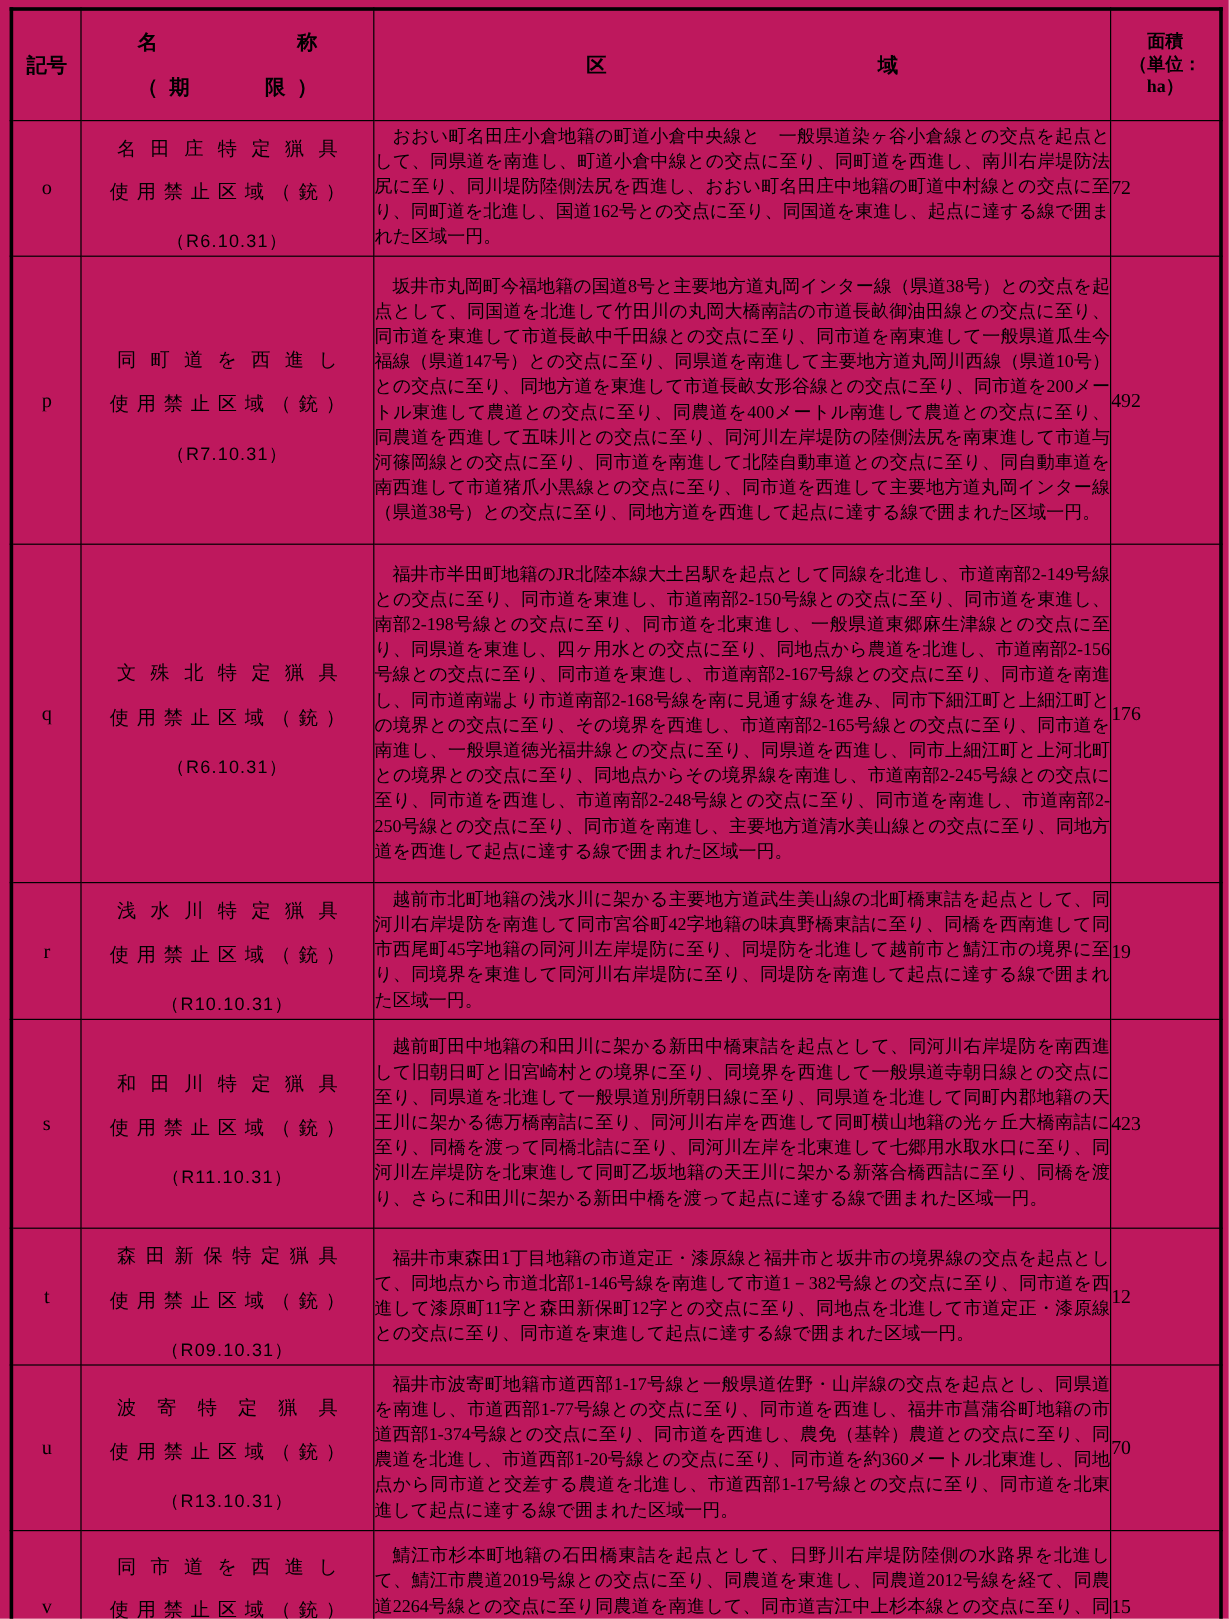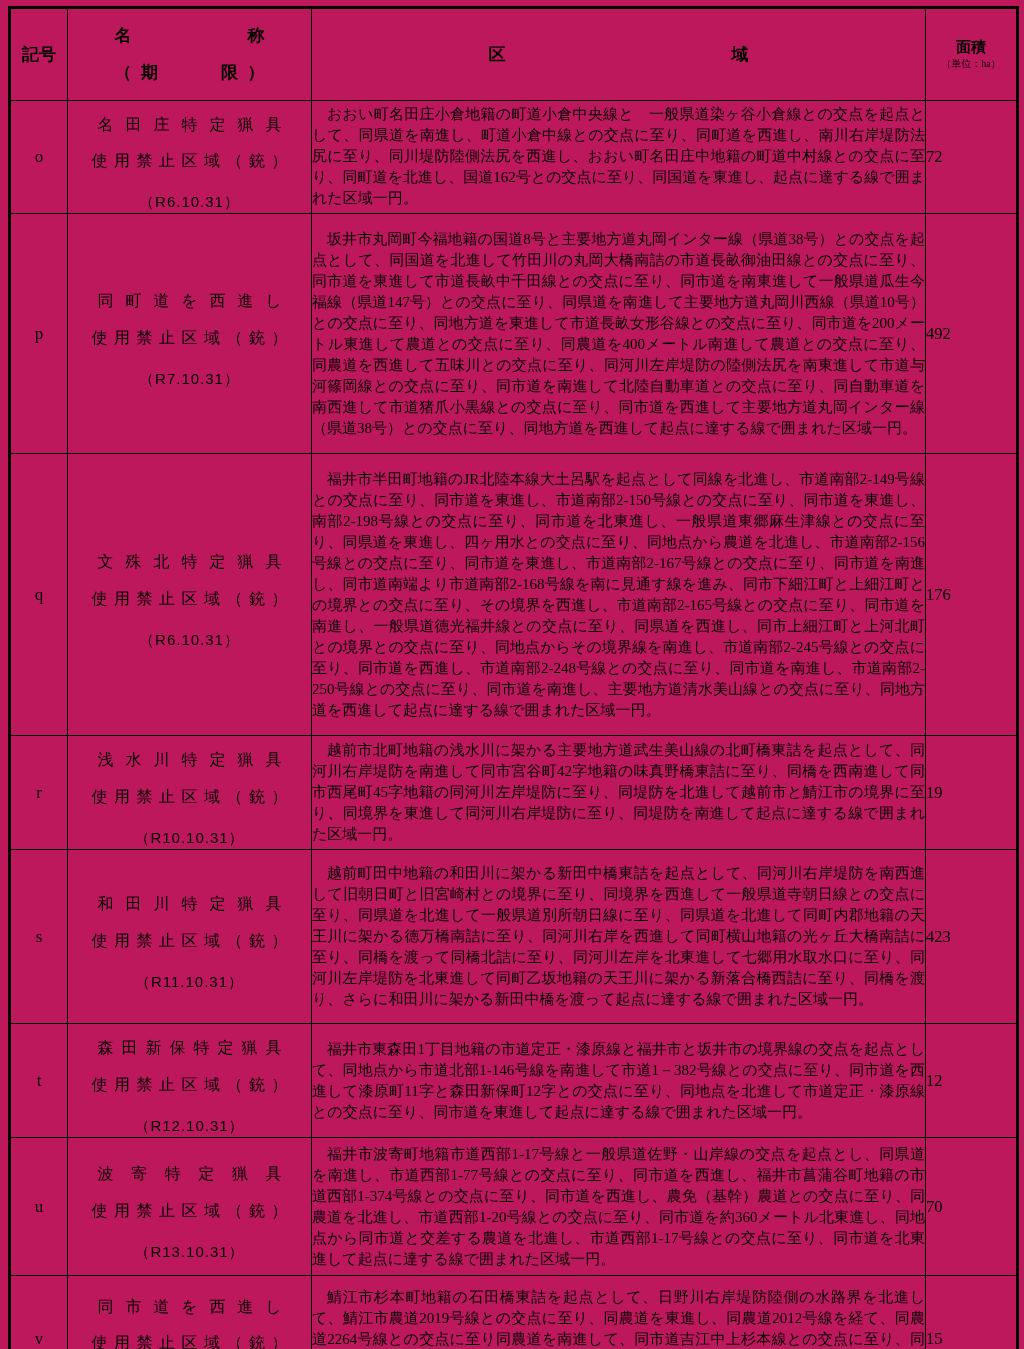--- a/index.html
+++ b/index.html
@@ -48,21 +48,21 @@
     text-align-last:justify;
   }
   .hdr-area{
     display:block;
     width:260px;
     margin:0 auto;
     text-align:justify;
     text-align-last:justify;
   }
   .hdr-size1{font-size:15px;display:block;}
-  .hdr-size2{font-size:10px;font-weight:normal;display:block;margin-top:1px;}
+  .hdr-size2{font-size:15px;font-weight:bold;display:block;margin-top:1px;}
 
   td.sym{
     text-align:center;
     vertical-align:middle;
     font-size:17px;
     font-family:"Liberation Serif","DejaVu Serif",serif;
   }
   td.name{
     vertical-align:middle;
     text-align:center;
@@ -195,21 +195,21 @@
             <p>越前町田中地籍の和田川に架かる新田中橋東詰を起点として、同河川右岸堤防を南西進して旧朝日町と旧宮崎村との境界に至り、同境界を西進して一般県道寺朝日線との交点に至り、同県道を北進して一般県道別所朝日線に至り、同県道を北進して同町内郡地籍の天王川に架かる徳万橋南詰に至り、同河川右岸を西進して同町横山地籍の光ヶ丘大橋南詰に至り、同橋を渡って同橋北詰に至り、同河川左岸を北東進して七郷用水取水口に至り、同河川左岸堤防を北東進して同町乙坂地籍の天王川に架かる新落合橋西詰に至り、同橋を渡り、さらに和田川に架かる新田中橋を渡って起点に達する線で囲まれた区域一円。</p>
           </td>
         <td class="size">423</td>
       </tr>
 
       <tr style="height:112px;">
         <td class="sym">t</td>
         <td class="name">
           <span class="nm1">森田新保特定猟具</span>
           <span class="nm2">使用禁止区域（銃）</span>
-          <span class="nm3">（R12.10.31）</span>
+          <span class="nm3">（R09.10.31）</span>
         </td>
         <td class="desc">
             <p>福井市東森田1丁目地籍の市道定正・漆原線と福井市と坂井市の境界線の交点を起点として、同地点から市道北部1-146号線を南進して市道1－382号線との交点に至り、同市道を西進して漆原町11字と森田新保町12字との交点に至り、同地点を北進して市道定正・漆原線との交点に至り、同市道を東進して起点に達する線で囲まれた区域一円。</p>
           </td>
         <td class="size">12</td>
       </tr>
 
       <tr style="height:138px;">
         <td class="sym">u</td>
         <td class="name">

